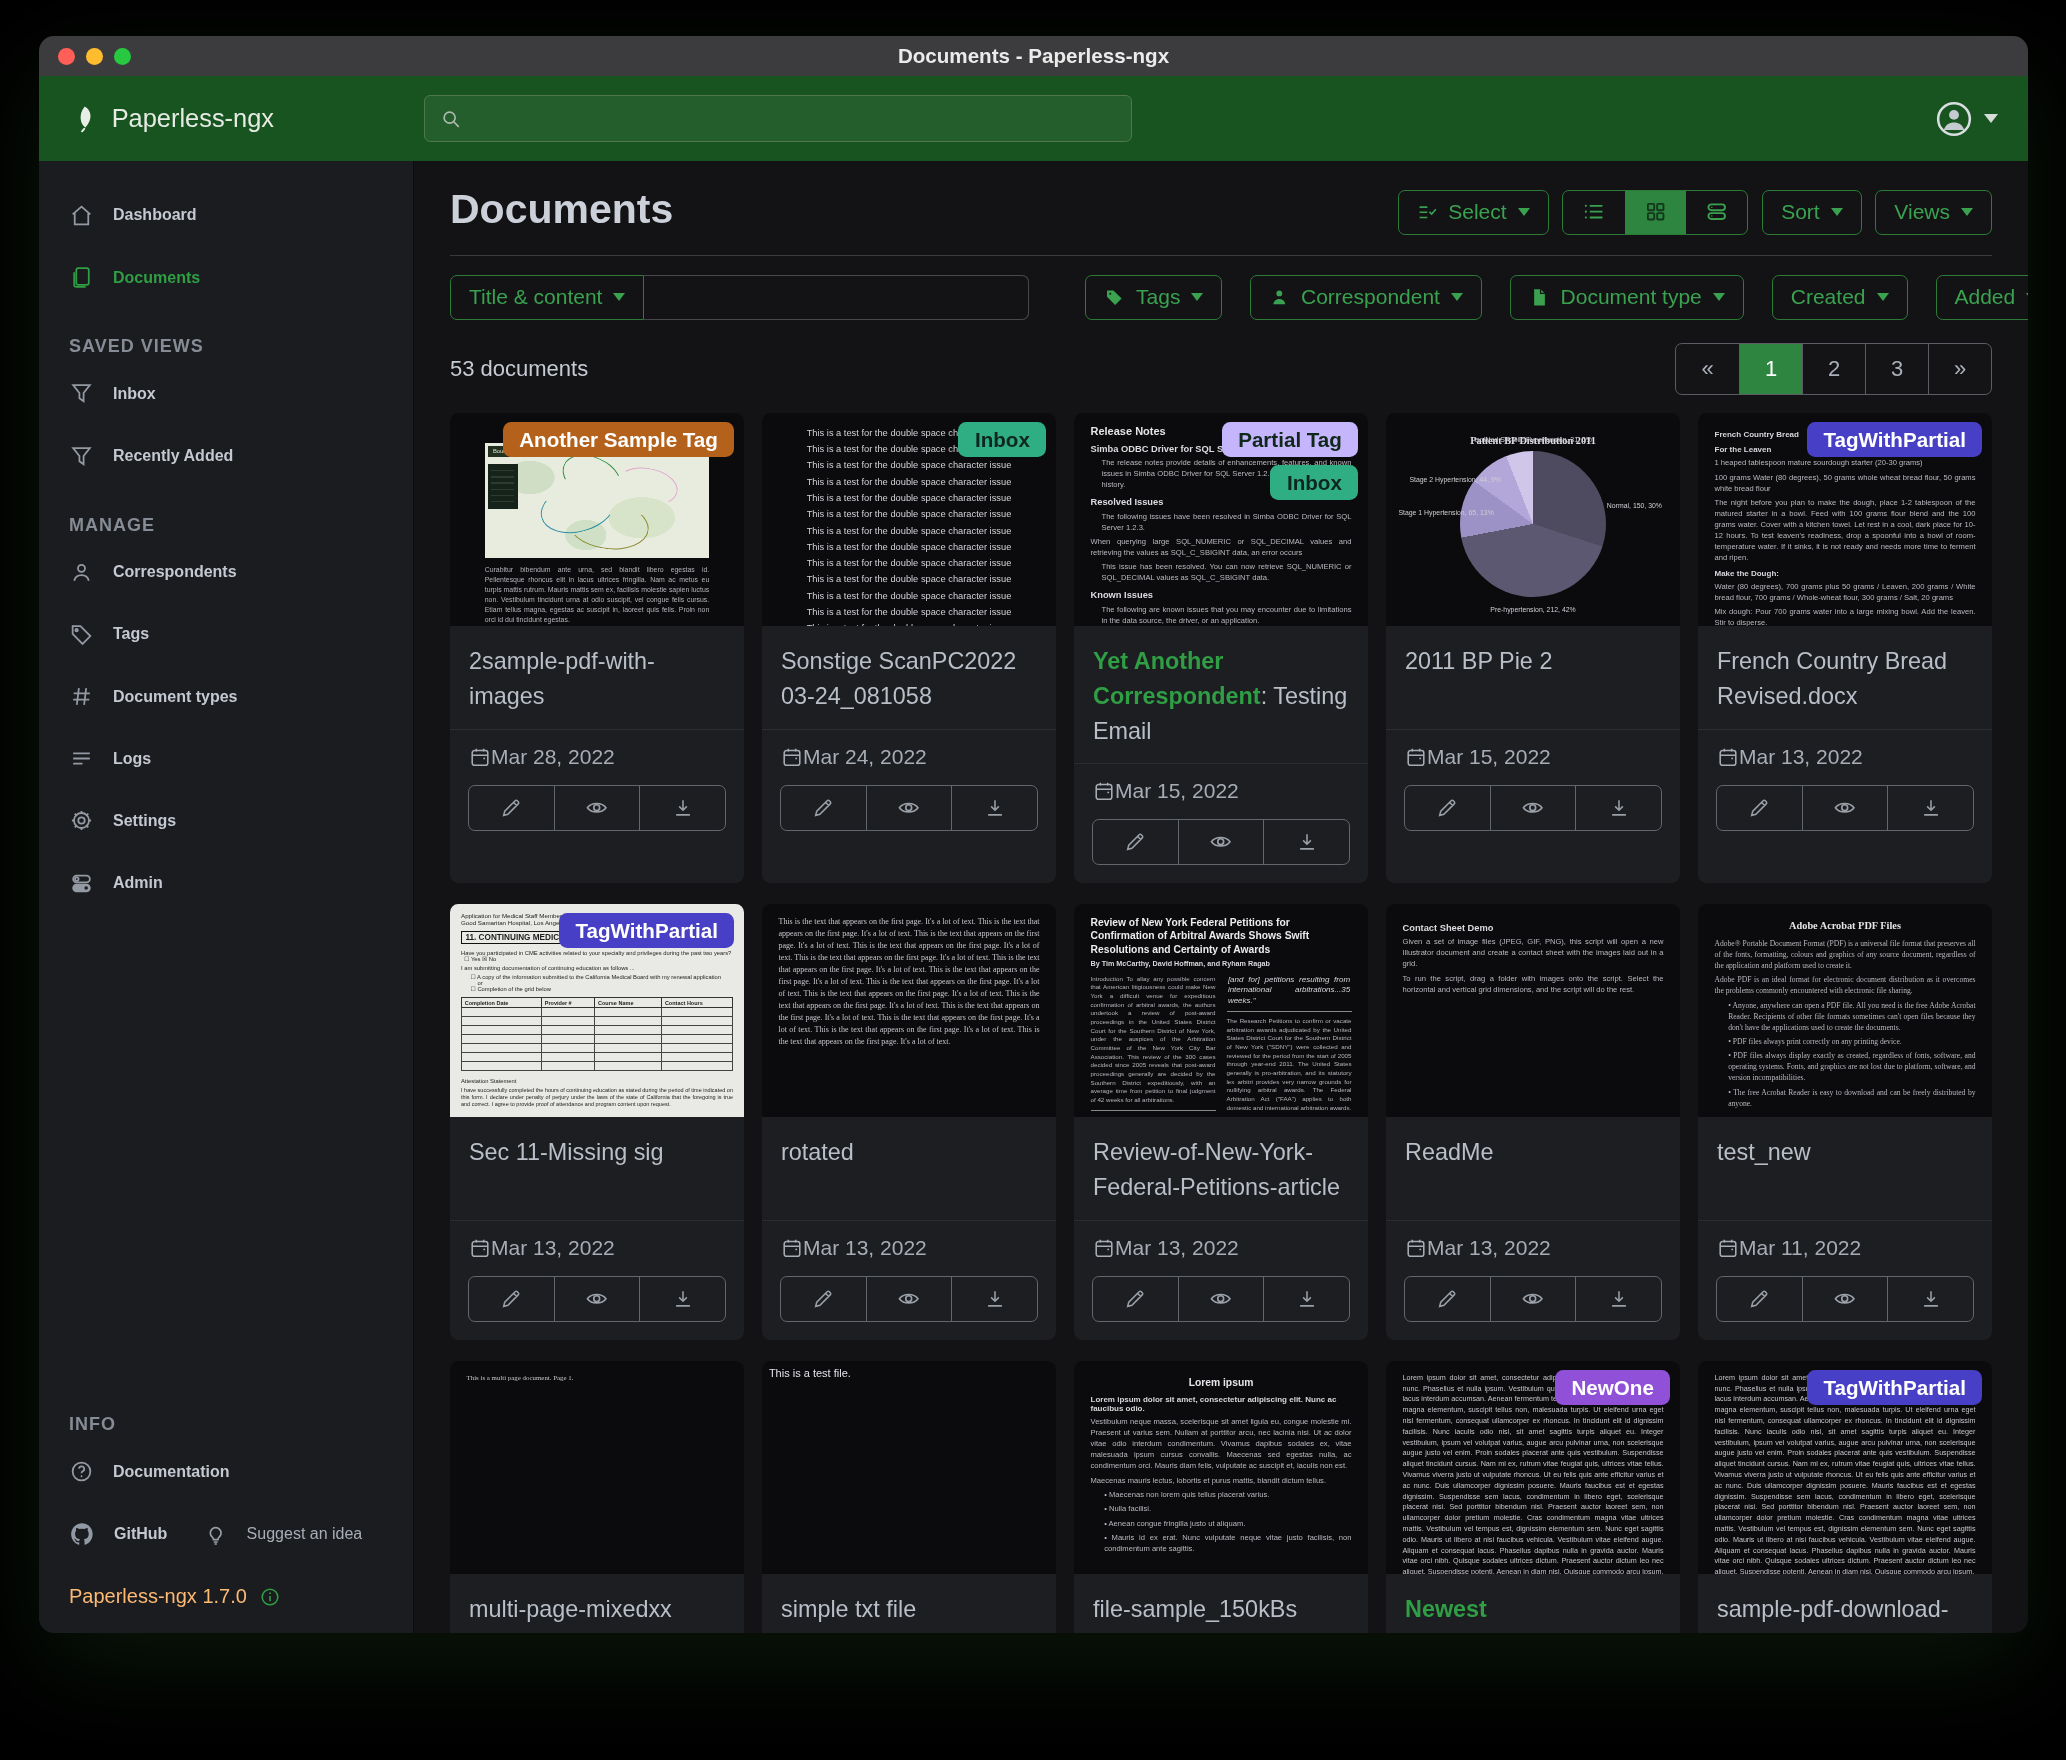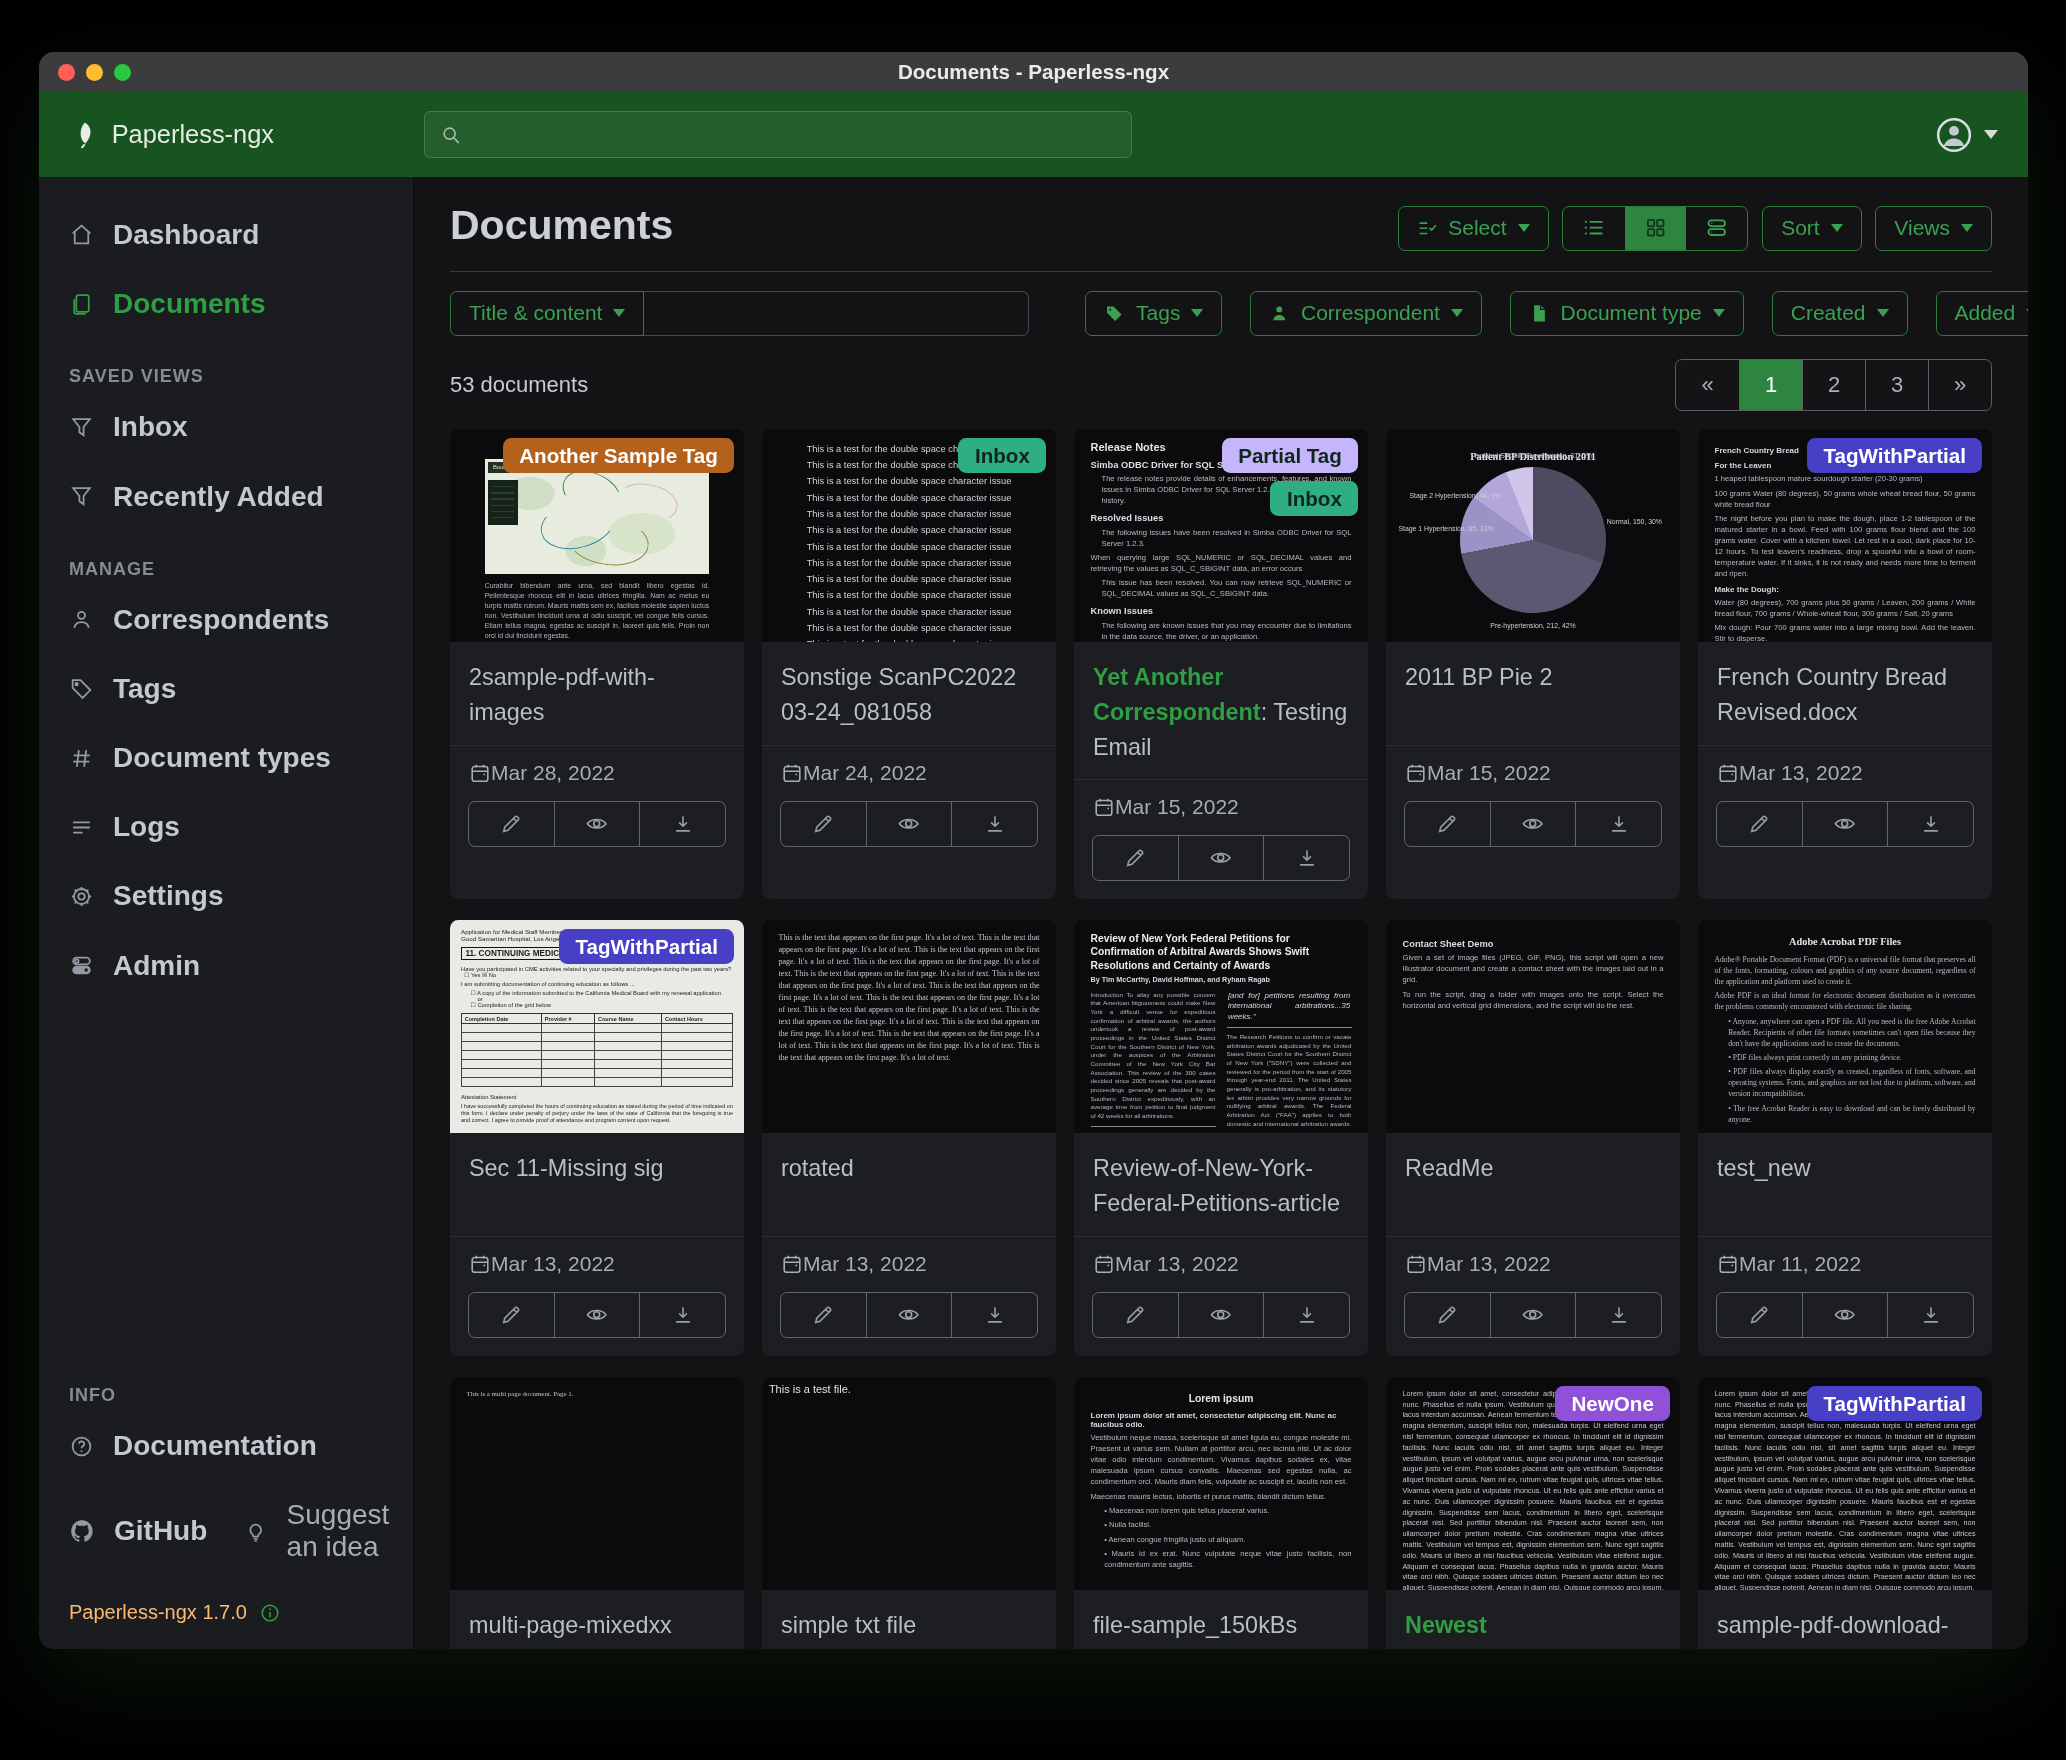--- a/index.html
+++ b/index.html
@@ -1,18 +1,18 @@
 <!DOCTYPE html>
 <html style="font-size:11px"><head>
 <meta charset="utf-8">
 <style>
   * { margin:0; padding:0; box-sizing:border-box; }
   html,body { background:#000; }
   body { width:2066px; height:1761px; position:relative; font-family:"Liberation Sans", sans-serif; }
-  .window { position:absolute; left:39px; top:52px; width:1989px; height:1597px; border-radius:15px;
+  .window { position:absolute; left:39px; top:36px; width:1989px; height:1597px; border-radius:15px;
             overflow:hidden; background:#131316; display:flex; flex-direction:column;
             box-shadow:0 34px 96px rgba(30,60,30,.35); }
   
   .titlebar { height:40px; background:#3c3c3e; flex:none; display:flex; align-items:center; justify-content:center; position:relative; }
   .traffic { position:absolute; left:19px; top:0; bottom:0; display:flex; align-items:center; gap:11px; }
   .dot { width:17px; height:17px; border-radius:50%; }
   .dot.r { background:#ff5f57; } .dot.y { background:#febc2e; } .dot.g { background:#28c840; }
   .title-text { color:#ebebeb; font-weight:bold; font-size:20.6px; }
   
   .navbar { height:85px; background:#17541f; flex:none; display:flex; align-items:center; padding:0 30px; }
@@ -20,21 +20,21 @@
   .search { margin-left:150px; width:708px; height:47px; background:rgba(255,255,255,.06);
             border:1.4px solid #50784f; border-radius:6.2px; display:flex; align-items:center; padding:0 15px; gap:11px; }
   .search input { flex:1; background:transparent; border:none; outline:none; color:#cdd8cc; font-size:21px; font-family:"Liberation Sans",sans-serif; }
   .search input::placeholder { color:#aebcae; }
   .user { margin-left:auto; display:flex; align-items:center; gap:11px; color:#d7dcd7; }
   .caret { display:inline-block; width:0; height:0; border-left:7.6px solid transparent; border-right:7.6px solid transparent; border-top:9px solid currentColor; }
   
   .main { flex:1; display:flex; min-height:0; }
   .sidebar { width:375px; flex:none; background:#1b1c1f; border-right:1.4px solid #0c0c0e;
              padding:23.4px 0 25px; display:flex; flex-direction:column; color:#c4c9d1; }
-  .side-item { display:flex; align-items:center; gap:19px; padding:18.6px 30px; font-size:28px; font-weight:600; color:#c4c9d1; }
+  .side-item { display:flex; align-items:center; gap:19px; padding:18.6px 30px; font-size:16px; font-weight:600; color:#c4c9d1; }
   .side-item svg { color:#939aa4; }
   .side-item.active { color:#2f9e44; } .side-item.active svg { color:#2f9e44; }
   .side-section { color:#868c95; font-size:18px; font-weight:700; letter-spacing:1px; padding:27.5px 30px 5.5px; }
   .side-bottom { margin-top:auto; }
   .side-row2 { display:flex; align-items:center; }
   .side-row2 .side-item:last-child { color:#a7adb6; font-weight:500; padding-left:6.9px; }
   .version { padding:19px 30px 0; color:#fdba74; font-size:20px; display:flex; align-items:center; gap:12.4px; }
   
   .content { flex:1; min-width:0; background:#131316; padding:19px 36px 0; display:flex; flex-direction:column; overflow:hidden; }
   .page-head { display:flex; justify-content:space-between; align-items:flex-start; }

